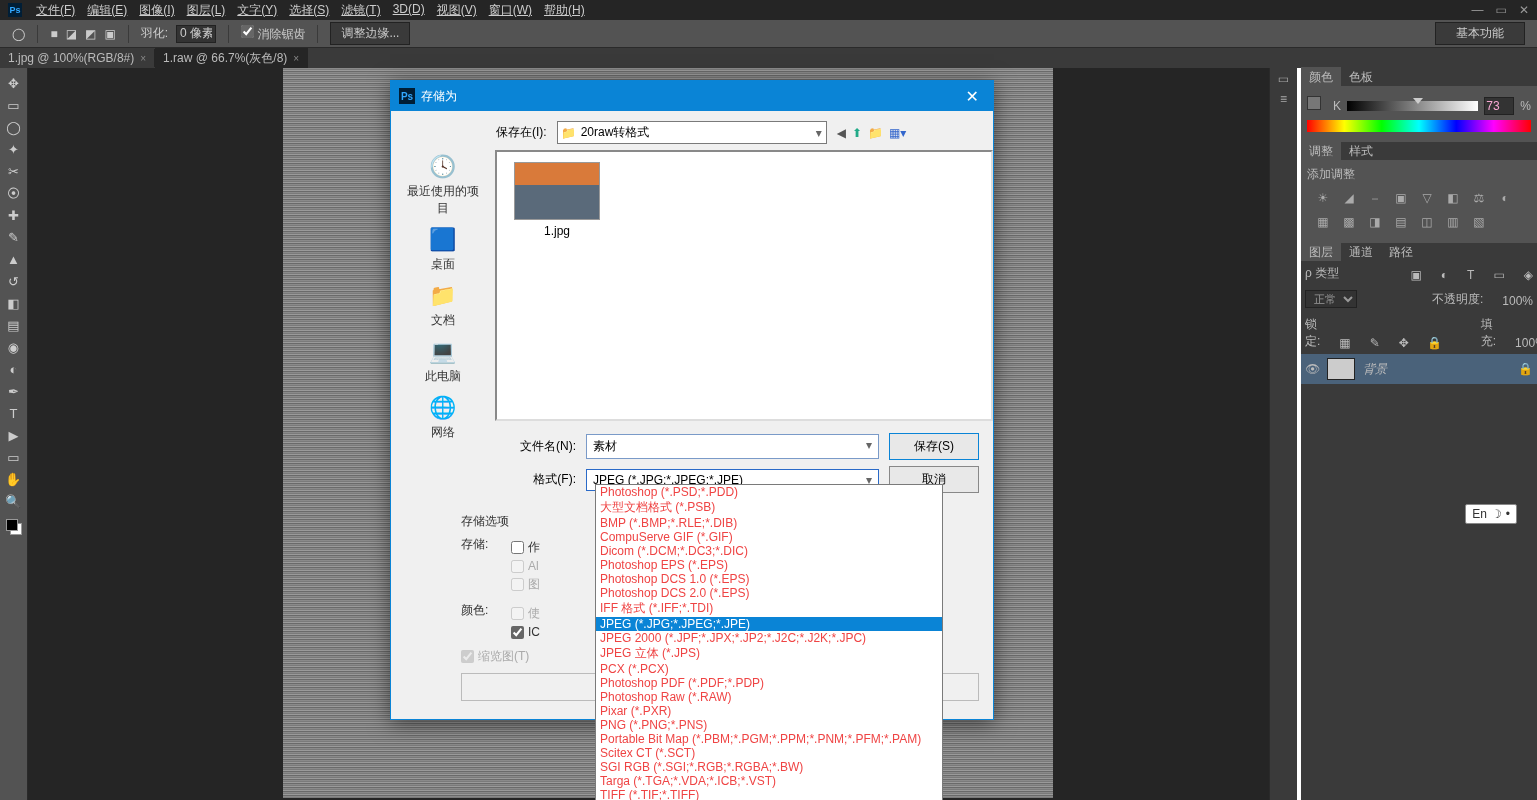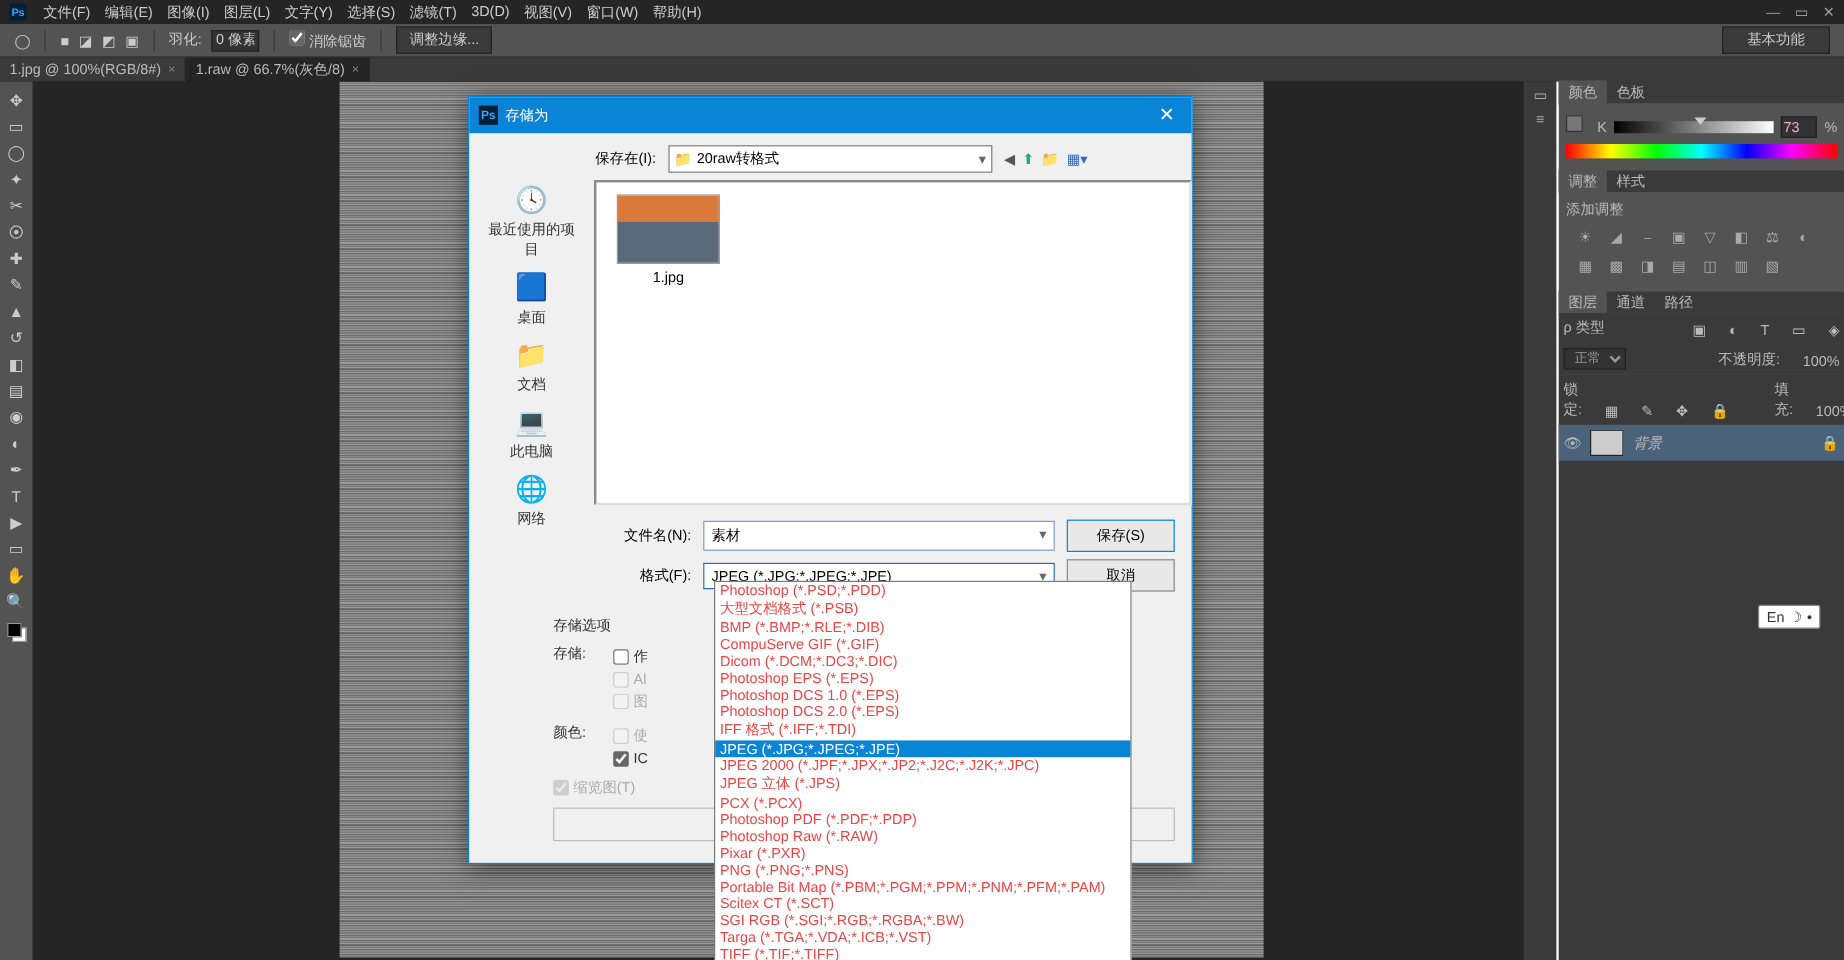--- a/index.html
+++ b/index.html
@@ -19,21 +19,21 @@
 .tab .x{font-size:10px;color:#888}
 .mainarea{position:relative;height:732px;display:flex}
 .toolbar{width:28px;background:#535353;border-right:1px solid #2a2a2a;display:flex;flex-direction:column;padding-top:4px}
 .tool{width:24px;height:20px;margin:1px auto;display:flex;align-items:center;justify-content:center;color:#ccc;font-size:13px}
 .tool.swatch{width:18px;height:18px;margin-top:6px}
 .tool .fgbg{position:relative;width:16px;height:16px}
 .tool .fgbg .fg{position:absolute;width:12px;height:12px;background:#000;border:1px solid #999;top:0;left:0}
 .tool .fgbg .bg{position:absolute;width:12px;height:12px;background:#fff;border:1px solid #999;bottom:0;right:0}
 .canvas{flex:1;background:#252525;position:relative;overflow:hidden}
 .doc-bg{position:absolute;left:255px;top:0;width:770px;height:730px;background:repeating-linear-gradient(0deg,#7a7a7a 0 1px,#8a8a8a 1px 2px,#6a6a6a 2px 3px,#9a9a9a 3px 4px)}
-.rightpanels{width:240px;background:#535353;border-left:2px solid #ffffff;color:#bbb;display:flex;flex-direction:column}
+.rightpanels{width:240px;background:#535353;border-left:4px solid #ffffff;color:#bbb;display:flex;flex-direction:column}
 .panel-tabs{display:flex;background:#3a3a3a;height:18px;align-items:center}
 .panel-tab{padding:2px 8px}
 .panel-tab.active{background:#535353}
 .panel-body{padding:6px;font-size:11px}
 .color-slider{display:flex;align-items:center;gap:6px;margin:4px 0}
 .color-slider .bar{flex:1;height:10px;background:linear-gradient(90deg,#000,#fff);position:relative}
 .color-slider .knob{position:absolute;top:-3px;left:50%;width:0;height:0;border-left:5px solid transparent;border-right:5px solid transparent;border-top:6px solid #ccc}
 .color-slider input{width:30px;background:#333;border:1px solid #222;color:#f9a8d4;padding:1px}
 .spectrum{height:12px;background:linear-gradient(90deg,red,yellow,lime,cyan,blue,magenta,red);margin:4px 0}
 .adjust-icons{display:flex;flex-wrap:wrap;gap:6px;padding:6px}
@@ -83,21 +83,21 @@
 .dropdown{position:absolute;left:595px;top:484px;width:348px;background:#fff;border:1px solid #7a7a7a;font-family:"SimSun",monospace;z-index:10}
 .dropdown .opt{padding:0 4px;white-space:nowrap;color:#ef4444}
 .dropdown .opt.sel{background:#0a84d6;color:#fff}
 .ime{position:absolute;right:20px;top:504px;background:#fff;border:1px solid #888;padding:2px 6px;display:flex;align-items:center;gap:4px;font-size:11px;color:#333;border-radius:2px}
 </style>
 </head>
 <body>
 
 <div class="titlebar">
   <div class="ps-icon">Ps</div>
-  <div id="menu-host" style="display: flex;">
+  <div id="menu-host" style="display: flex; text-decoration: underline;">
       <span class="menu-item">文件(F)</span>
       <span class="menu-item">编辑(E)</span>
       <span class="menu-item">图像(I)</span>
       <span class="menu-item">图层(L)</span>
       <span class="menu-item">文字(Y)</span>
       <span class="menu-item">选择(S)</span>
       <span class="menu-item">滤镜(T)</span>
       <span class="menu-item">3D(D)</span>
       <span class="menu-item">视图(V)</span>
       <span class="menu-item">窗口(W)</span>

